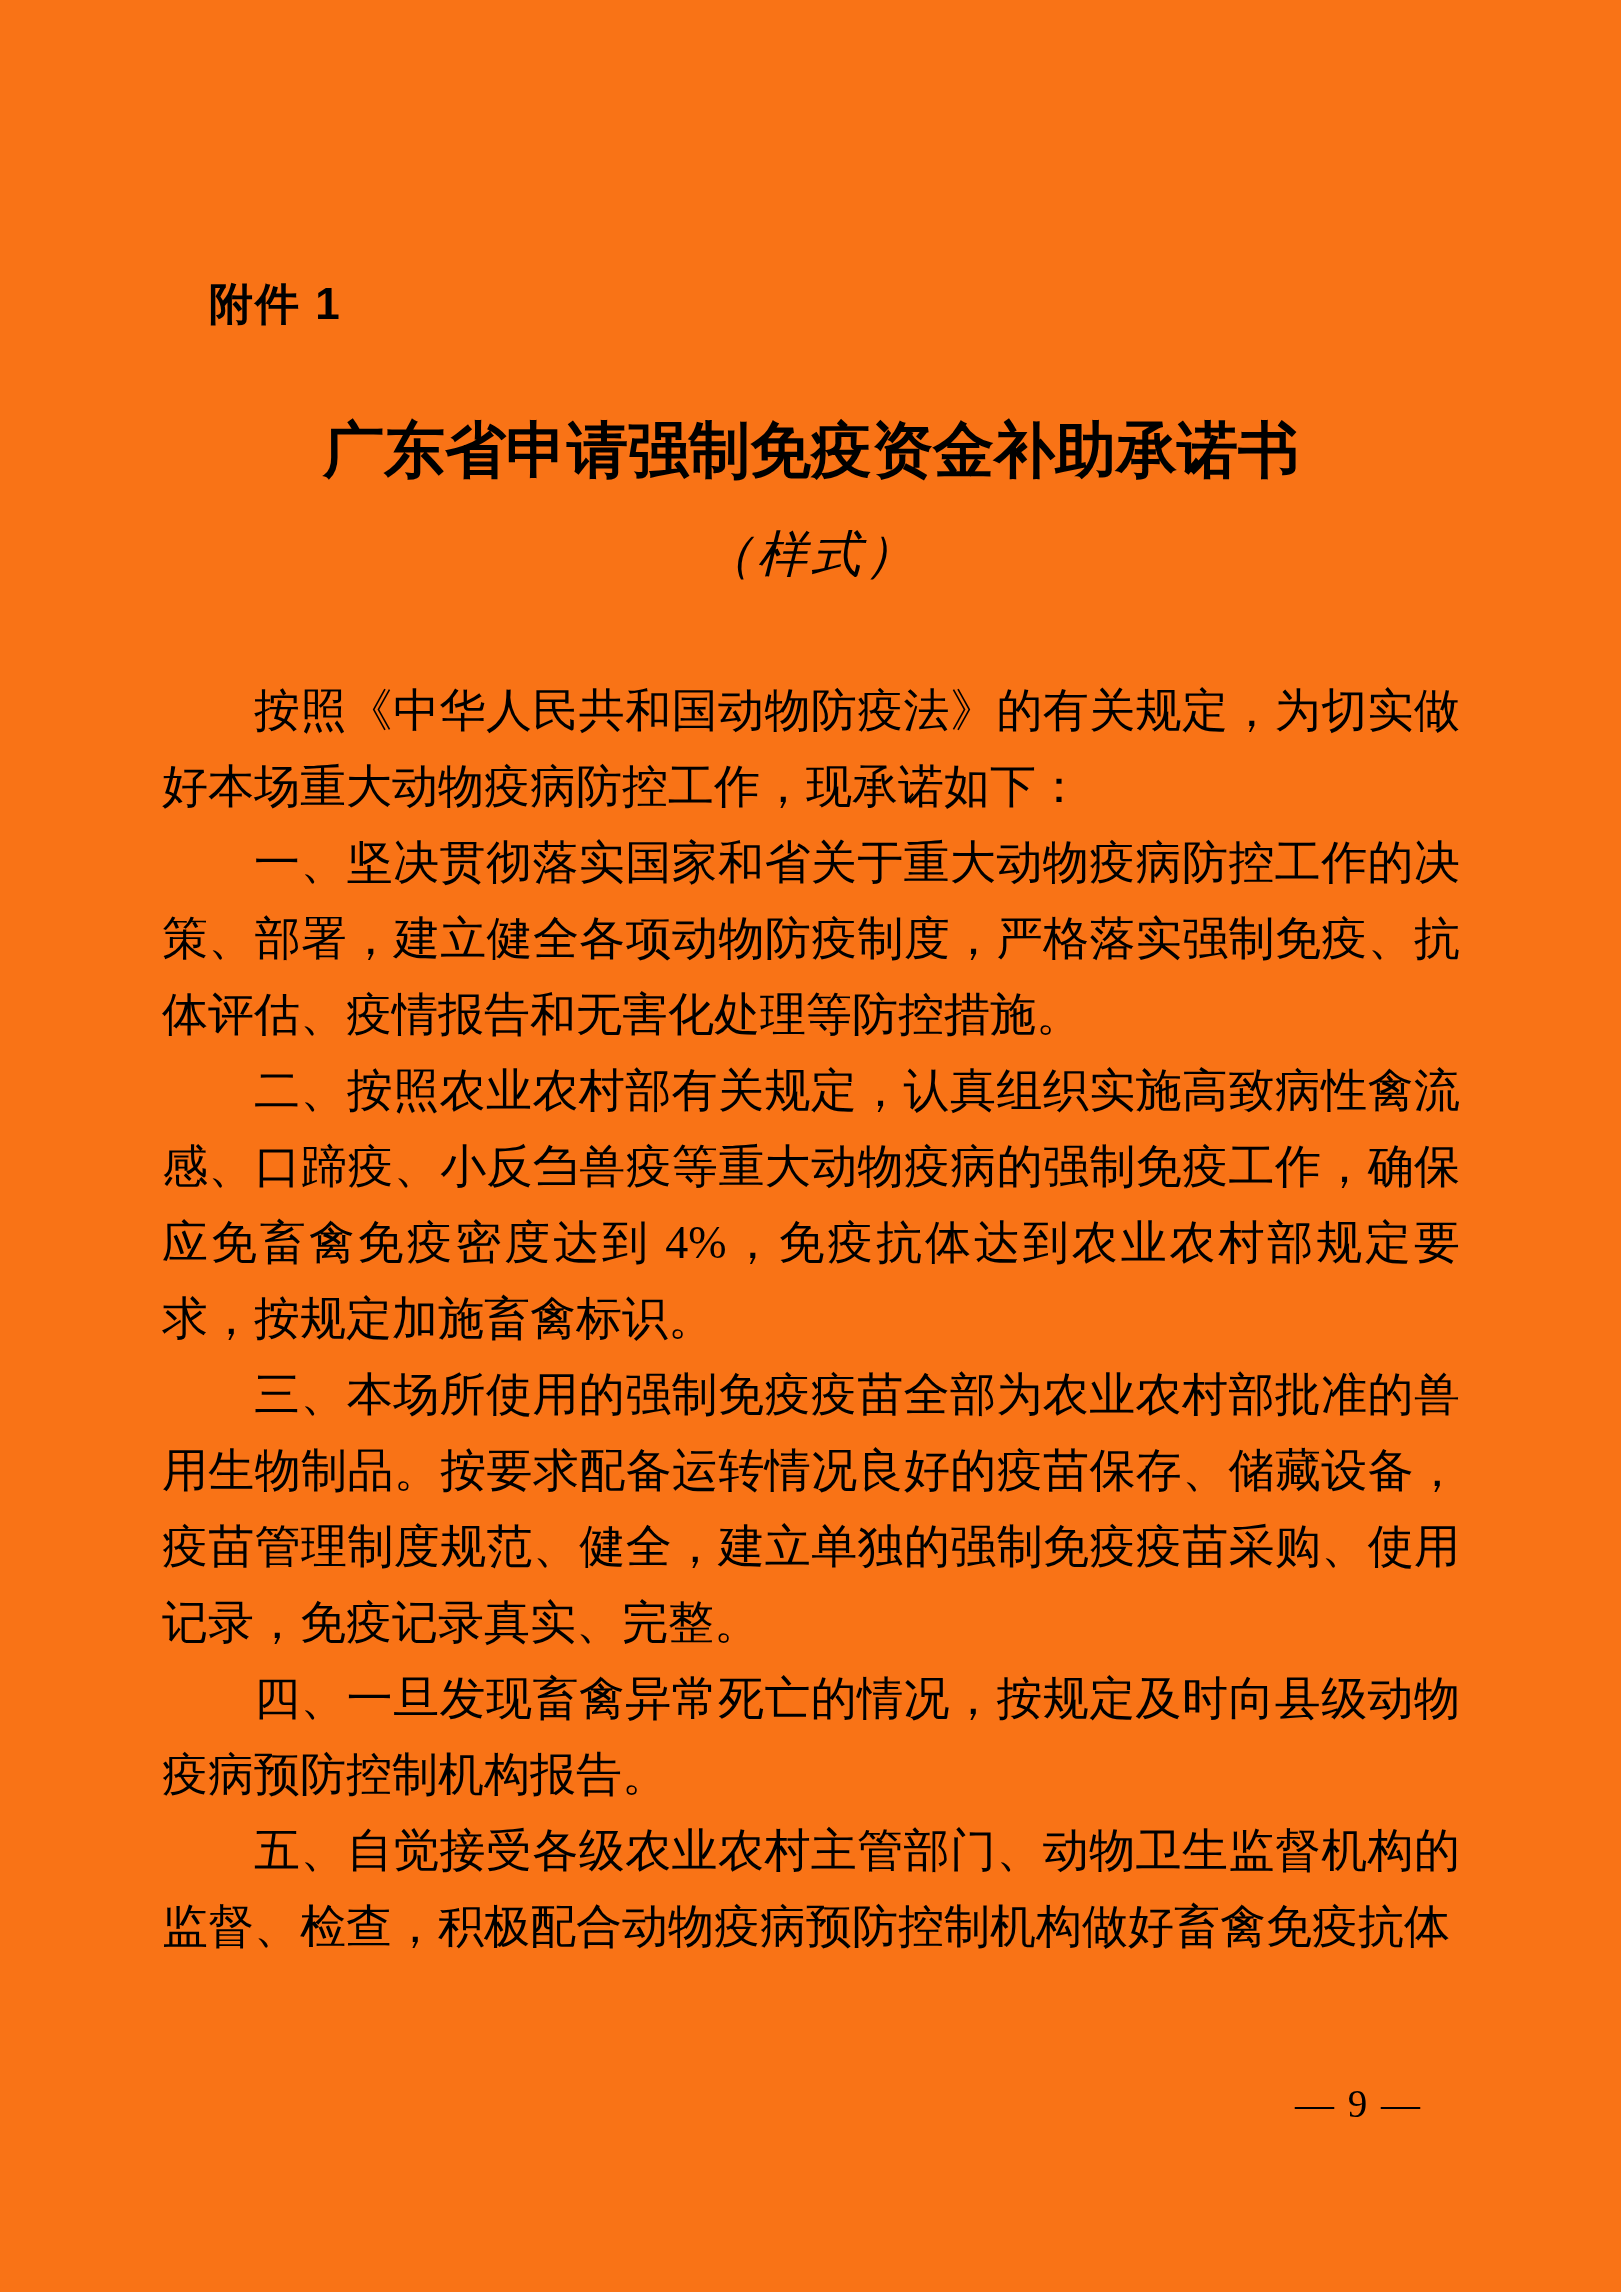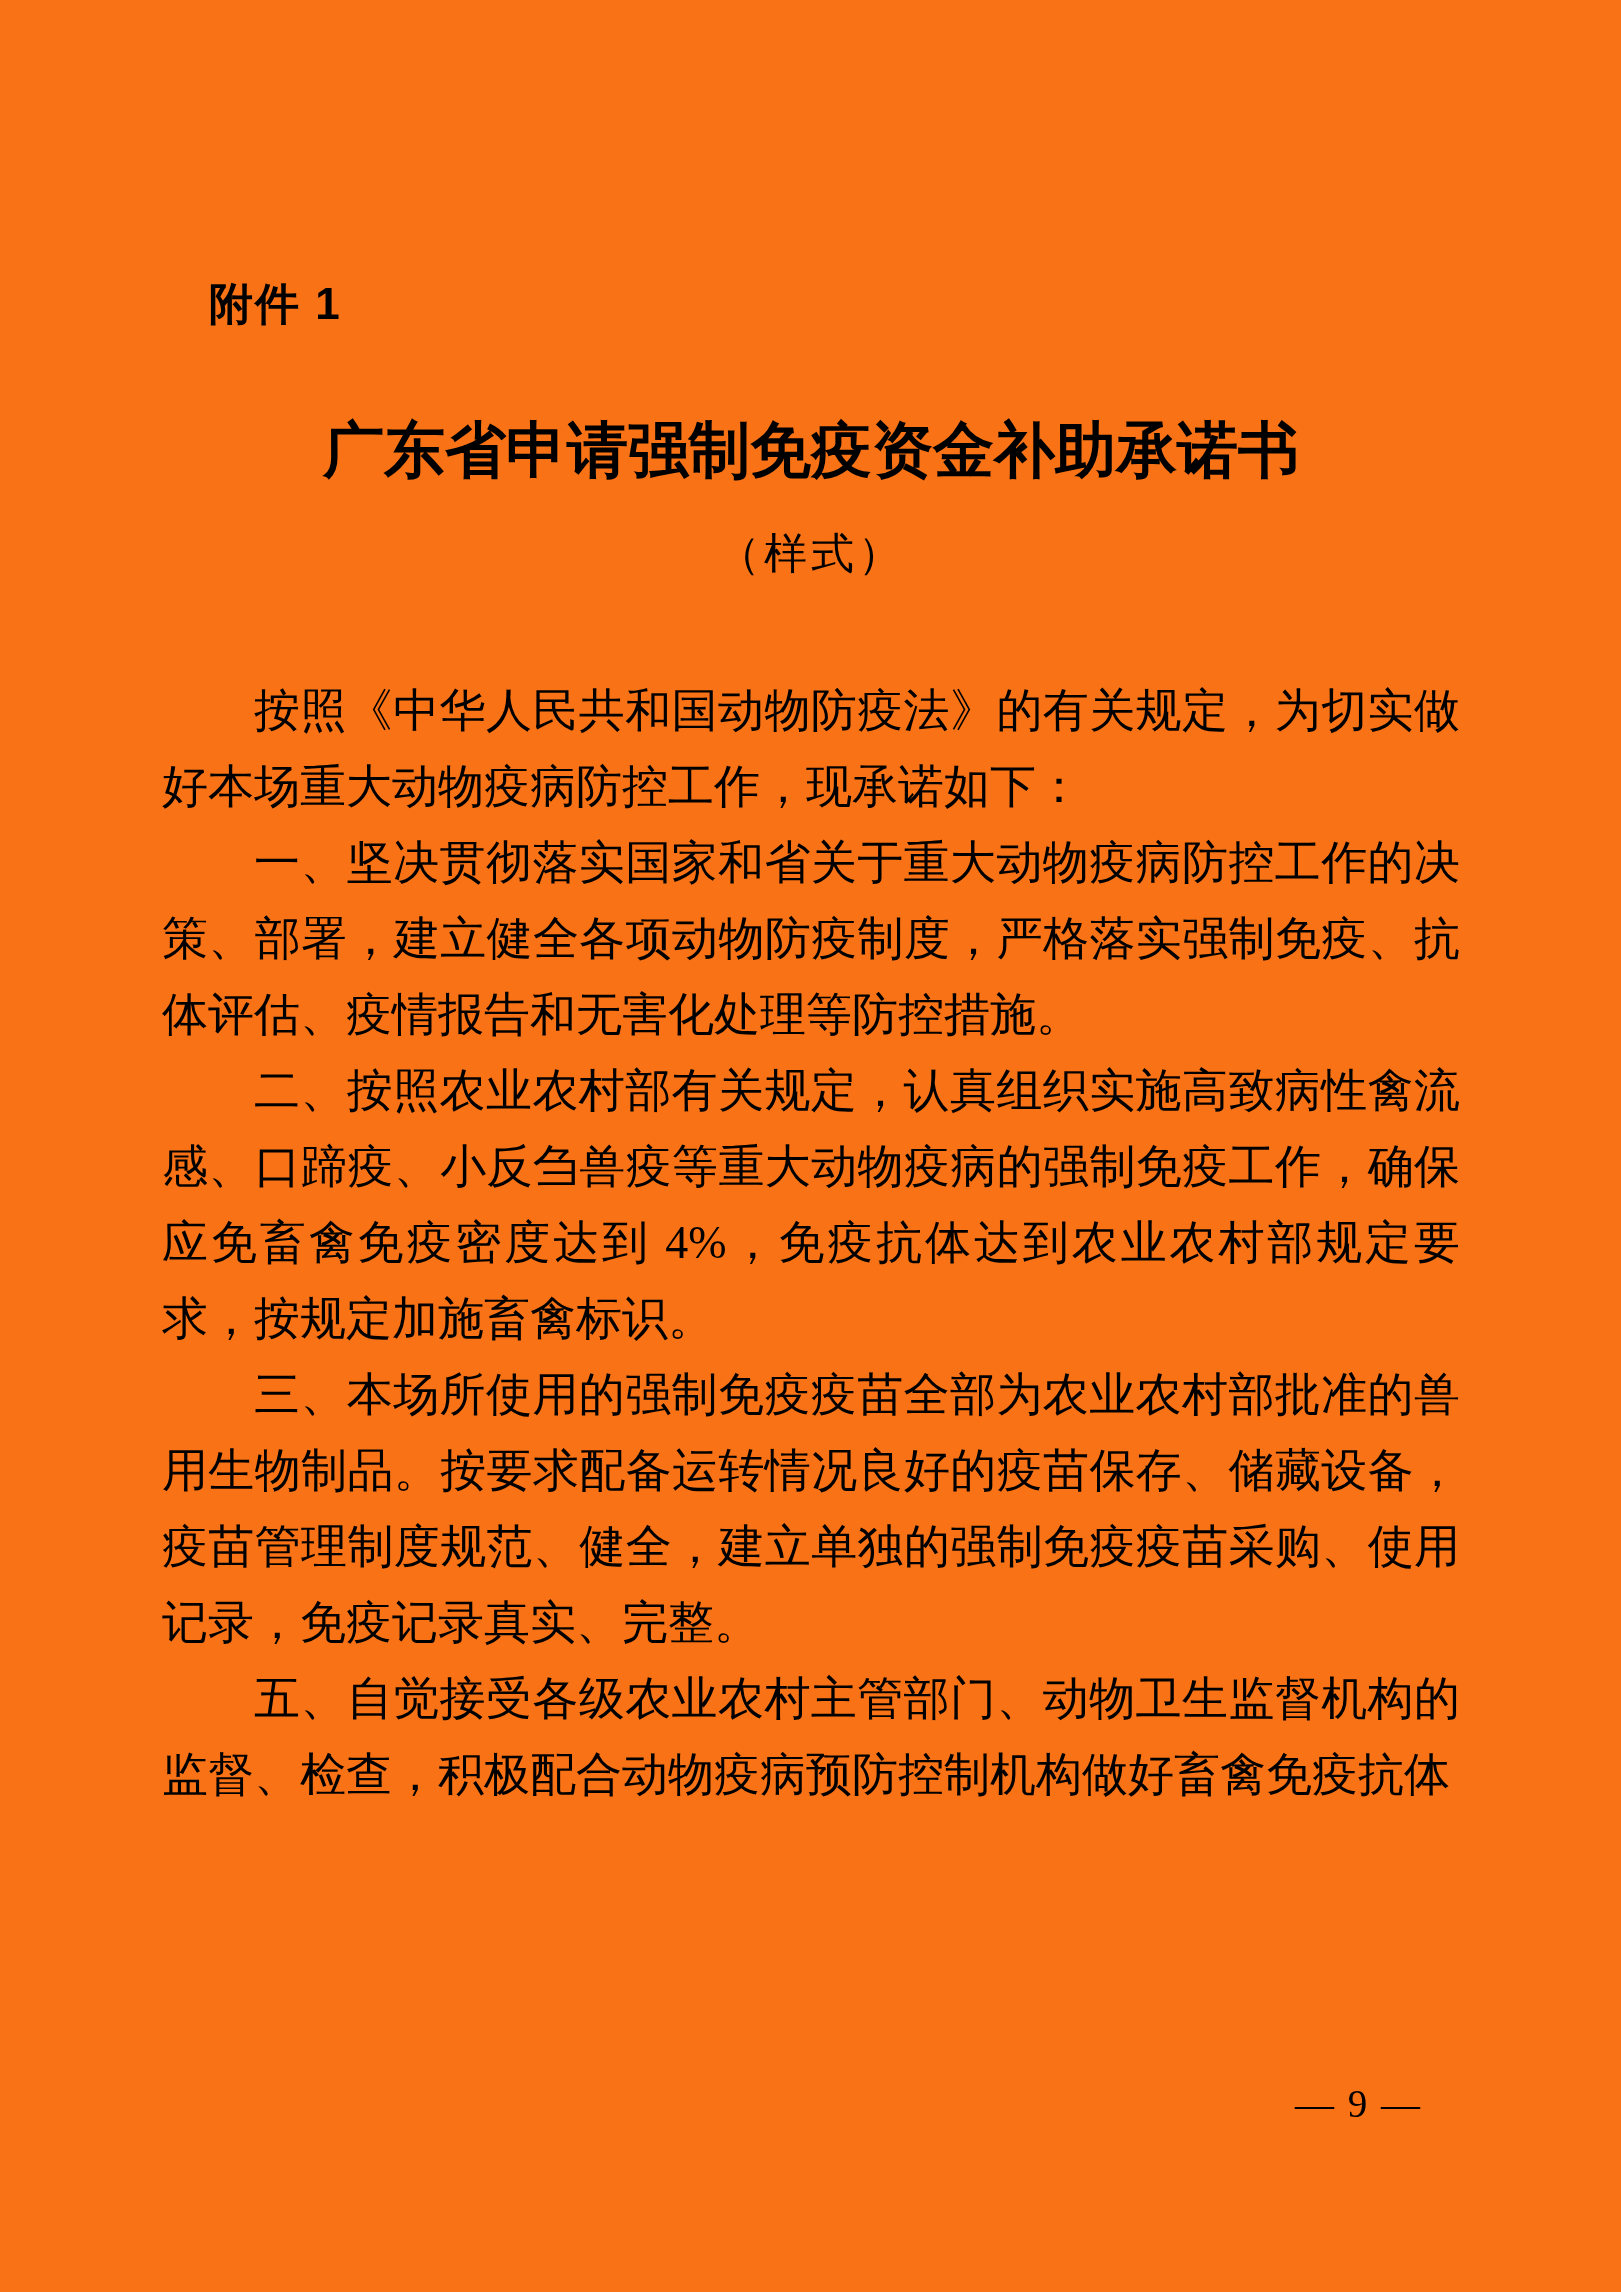--- a/index.html
+++ b/index.html
@@ -36,23 +36,24 @@
     margin-top: 88px;
     text-align: center;
     font-weight: bold;
     font-size: 61px;
     line-height: 73px;
     font-family: "Liberation Serif", "DejaVu Serif", serif;
   }
   .doc-subtitle {
     margin-top: 37px;
     text-align: center;
-    font-size: 43px;
+    font-size: 50px;
     line-height: 52px;
     letter-spacing: 3.9px;
+    font-style: italic;
   }
   .body-text {
     margin-top: 93px;
     font-size: 46px;
     line-height: 76px;
     text-align: justify;
   }
   .body-text p {
     margin: 0;
     padding: 0;
@@ -76,19 +77,20 @@
 
     <h1 class="doc-title">广东省申请强制免疫资金补助承诺书</h1>
 
     <div class="doc-subtitle">（样式）</div>
 
     <div class="body-text">
       <p>按照《中华人民共和国动物防疫法》的有关规定，为切实做好本场重大动物疫病防控工作，现承诺如下：</p>
       <p>一、坚决贯彻落实国家和省关于重大动物疫病防控工作的决策、部署，建立健全各项动物防疫制度，严格落实强制免疫、抗体评估、疫情报告和无害化处理等防控措施。</p>
       <p>二、按照农业农村部有关规定，认真组织实施高致病性禽流感、口蹄疫、小反刍兽疫等重大动物疫病的强制免疫工作，确保应免畜禽免疫密度达到 4%，免疫抗体达到农业农村部规定要求，按规定加施畜禽标识。</p>
       <p>三、本场所使用的强制免疫疫苗全部为农业农村部批准的兽用生物制品。按要求配备运转情况良好的疫苗保存、储藏设备，疫苗管理制度规范、健全，建立单独的强制免疫疫苗采购、使用记录，免疫记录真实、完整。</p>
+      <p>四、一旦发现畜禽异常死亡的情况，按规定及时向县级动物疫病预防控制机构报告。</p>
       <p>五、自觉接受各级农业农村主管部门、动物卫生监督机构的监督、检查，积极配合动物疫病预防控制机构做好畜禽免疫抗体</p>
     </div>
   </div>
 
   <div class="page-number">— 9 —</div>
 </div>
 
 
 </body></html>

